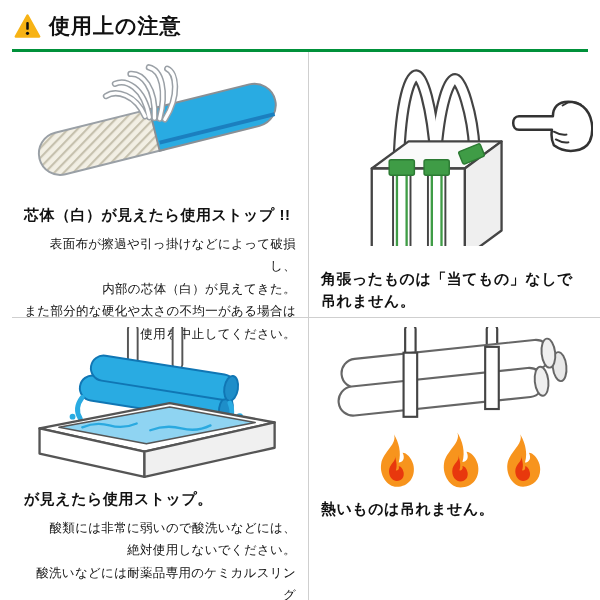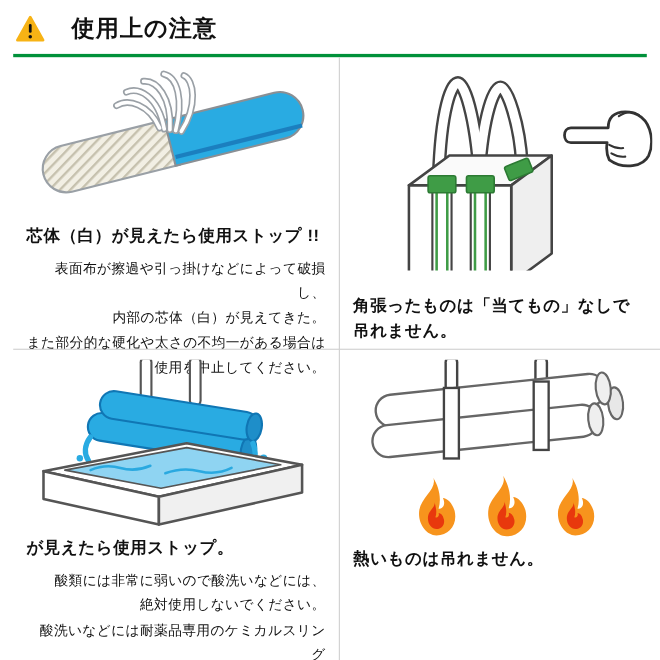--- a/index.html
+++ b/index.html
@@ -3,21 +3,21 @@
 <meta charset="utf-8">
 <style>
   html,body{margin:0;padding:0;}
   body{
     width:600px;height:600px;background:#ffffff;color:#111;
     font-family:"Liberation Sans","DejaVu Sans",sans-serif;
     -webkit-font-smoothing:antialiased;overflow:hidden;
   }
   .page{box-sizing:border-box;width:600px;height:600px;padding:8px 12px 0;}
   .hdr{
-    display:flex;align-items:center;gap:24px;
+    display:flex;align-items:center;gap:8px;
     padding:4px 2px 9px;border-bottom:3px solid #00913a;
   }
   .hdr h1{margin:0;font-size:21px;font-weight:700;letter-spacing:1px;}
   .warn{width:27px;height:25px;flex:0 0 auto;display:block;}
   .grid{
     display:grid;grid-template-columns:1fr 1fr;grid-template-rows:266px 1fr;
     height:calc(100% - 50px);
   }
   .quad{box-sizing:border-box;padding:8px 12px 6px;display:flex;flex-direction:column;}
   .q-tl{border-right:1px solid #cfcfcf;border-bottom:1px solid #cfcfcf;}

